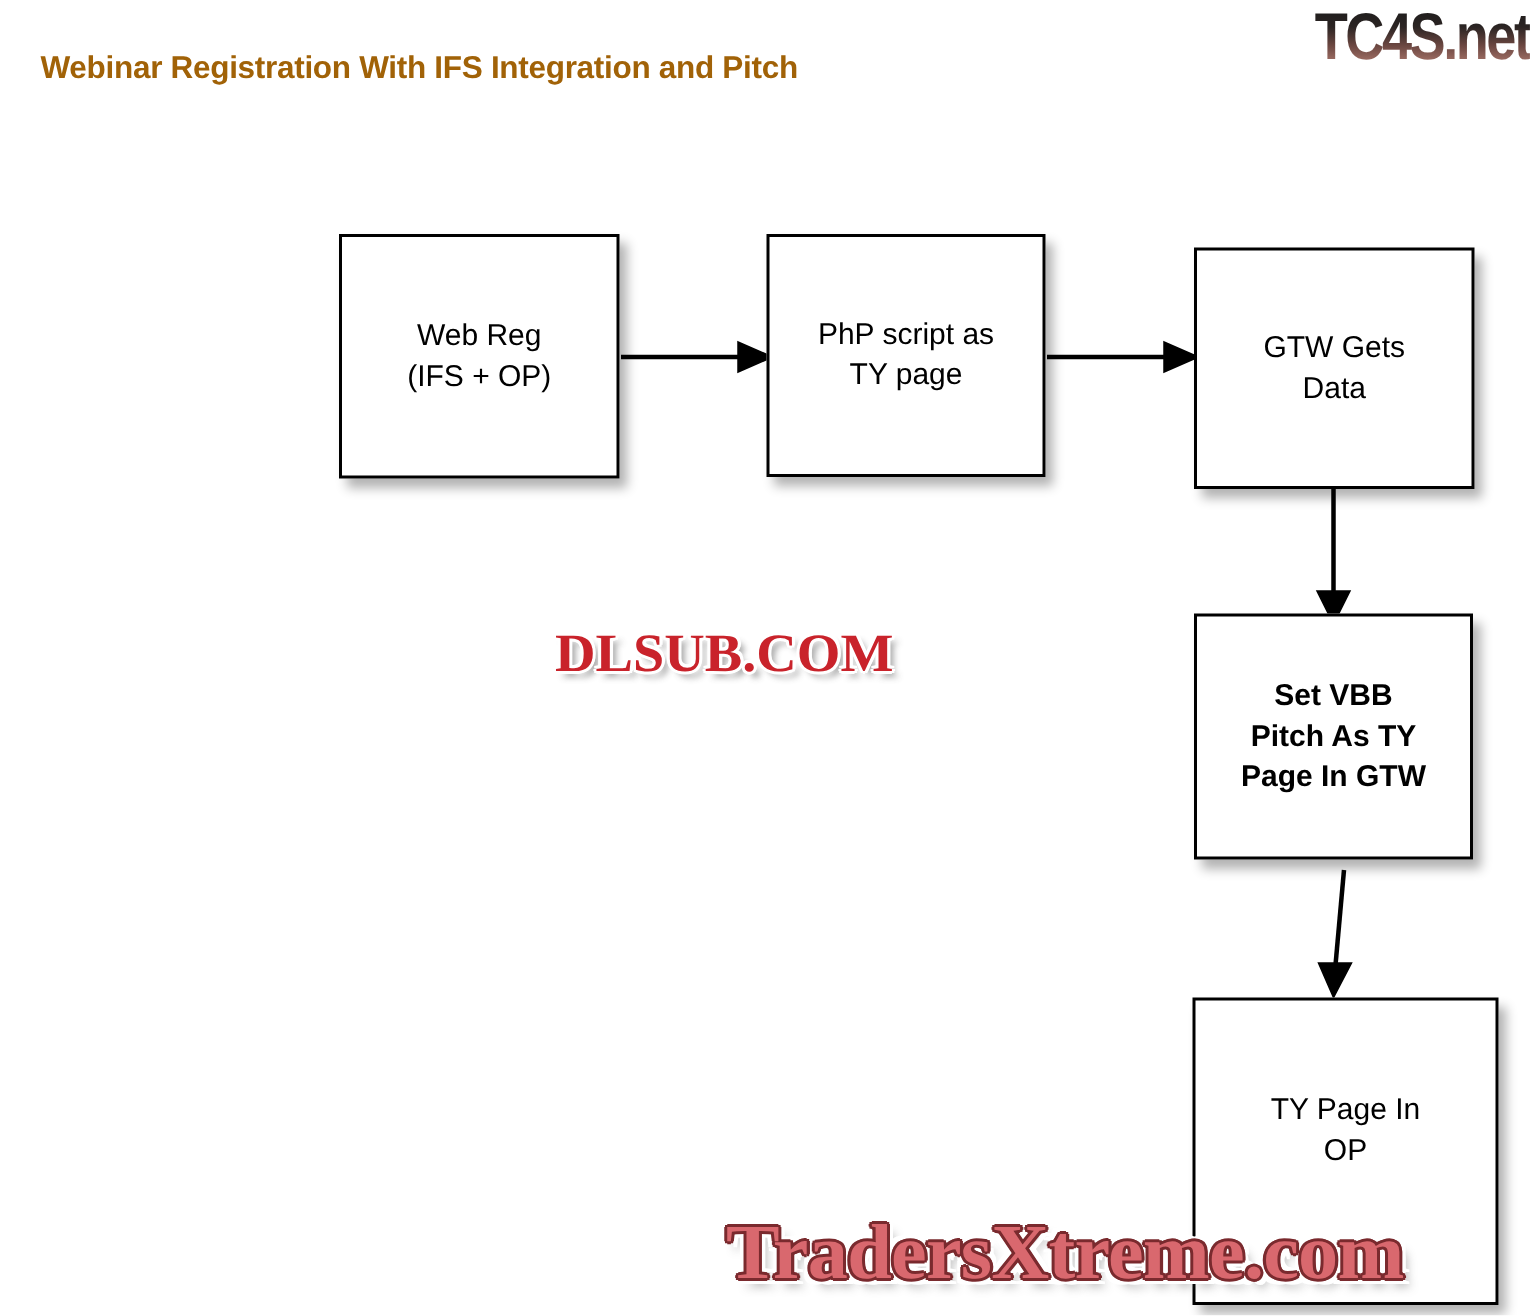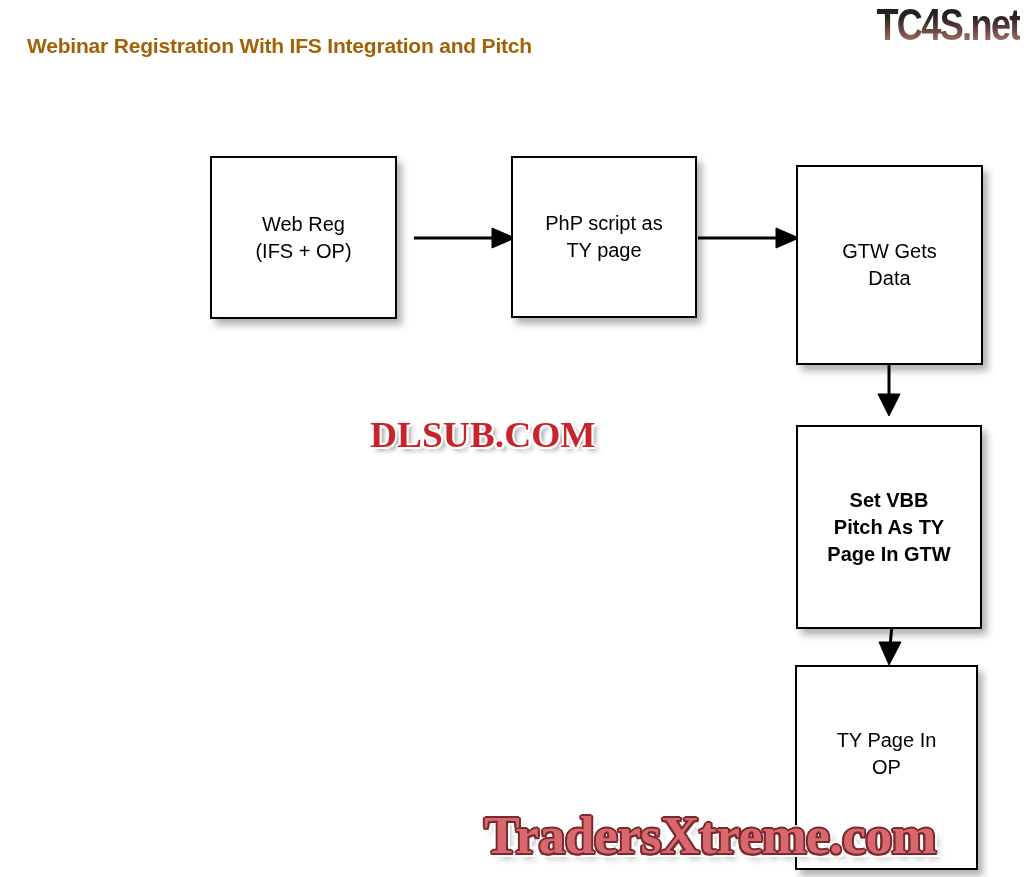--- a/index.html
+++ b/index.html
@@ -66,25 +66,25 @@
     font-size: 20px;
     line-height: 1.35;
     color: #000000;
     white-space: pre-line;
     padding: 0 6px;
   }
   .flow-box.bold .box-label {
     font-weight: bold;
   }
 
-  #box-web-reg    { left: 210px; top: 156px; width: 187px; height: 163px; }
+  #box-web-reg    { left: 226px; top: 156px; width: 187px; height: 163px; }
   #box-php-script { left: 511px; top: 156px; width: 186px; height: 162px; text-align: center; }
-  #box-gtw-data   { left: 796px; top: 165px; width: 187px; height: 200px; justify-content: center; }
-  #box-set-vbb    { left: 796px; top: 425px; width: 186px; height: 204px; }
-  #box-ty-page    { left: 795px; top: 665px; width: 183px; height: 205px; }
+  #box-gtw-data   { left: 796px; top: 165px; width: 187px; height: 161px; justify-content: center; }
+  #box-set-vbb    { left: 796px; top: 409px; width: 186px; height: 164px; }
+  #box-ty-page    { left: 795px; top: 665px; width: 204px; height: 205px; }
   #box-ty-page .box-label { transform: translateY(-14px); }
 
   
   #connectors {
     position: absolute;
     left: 0;
     top: 0;
     width: 1024px;
     height: 877px;
     pointer-events: none;

